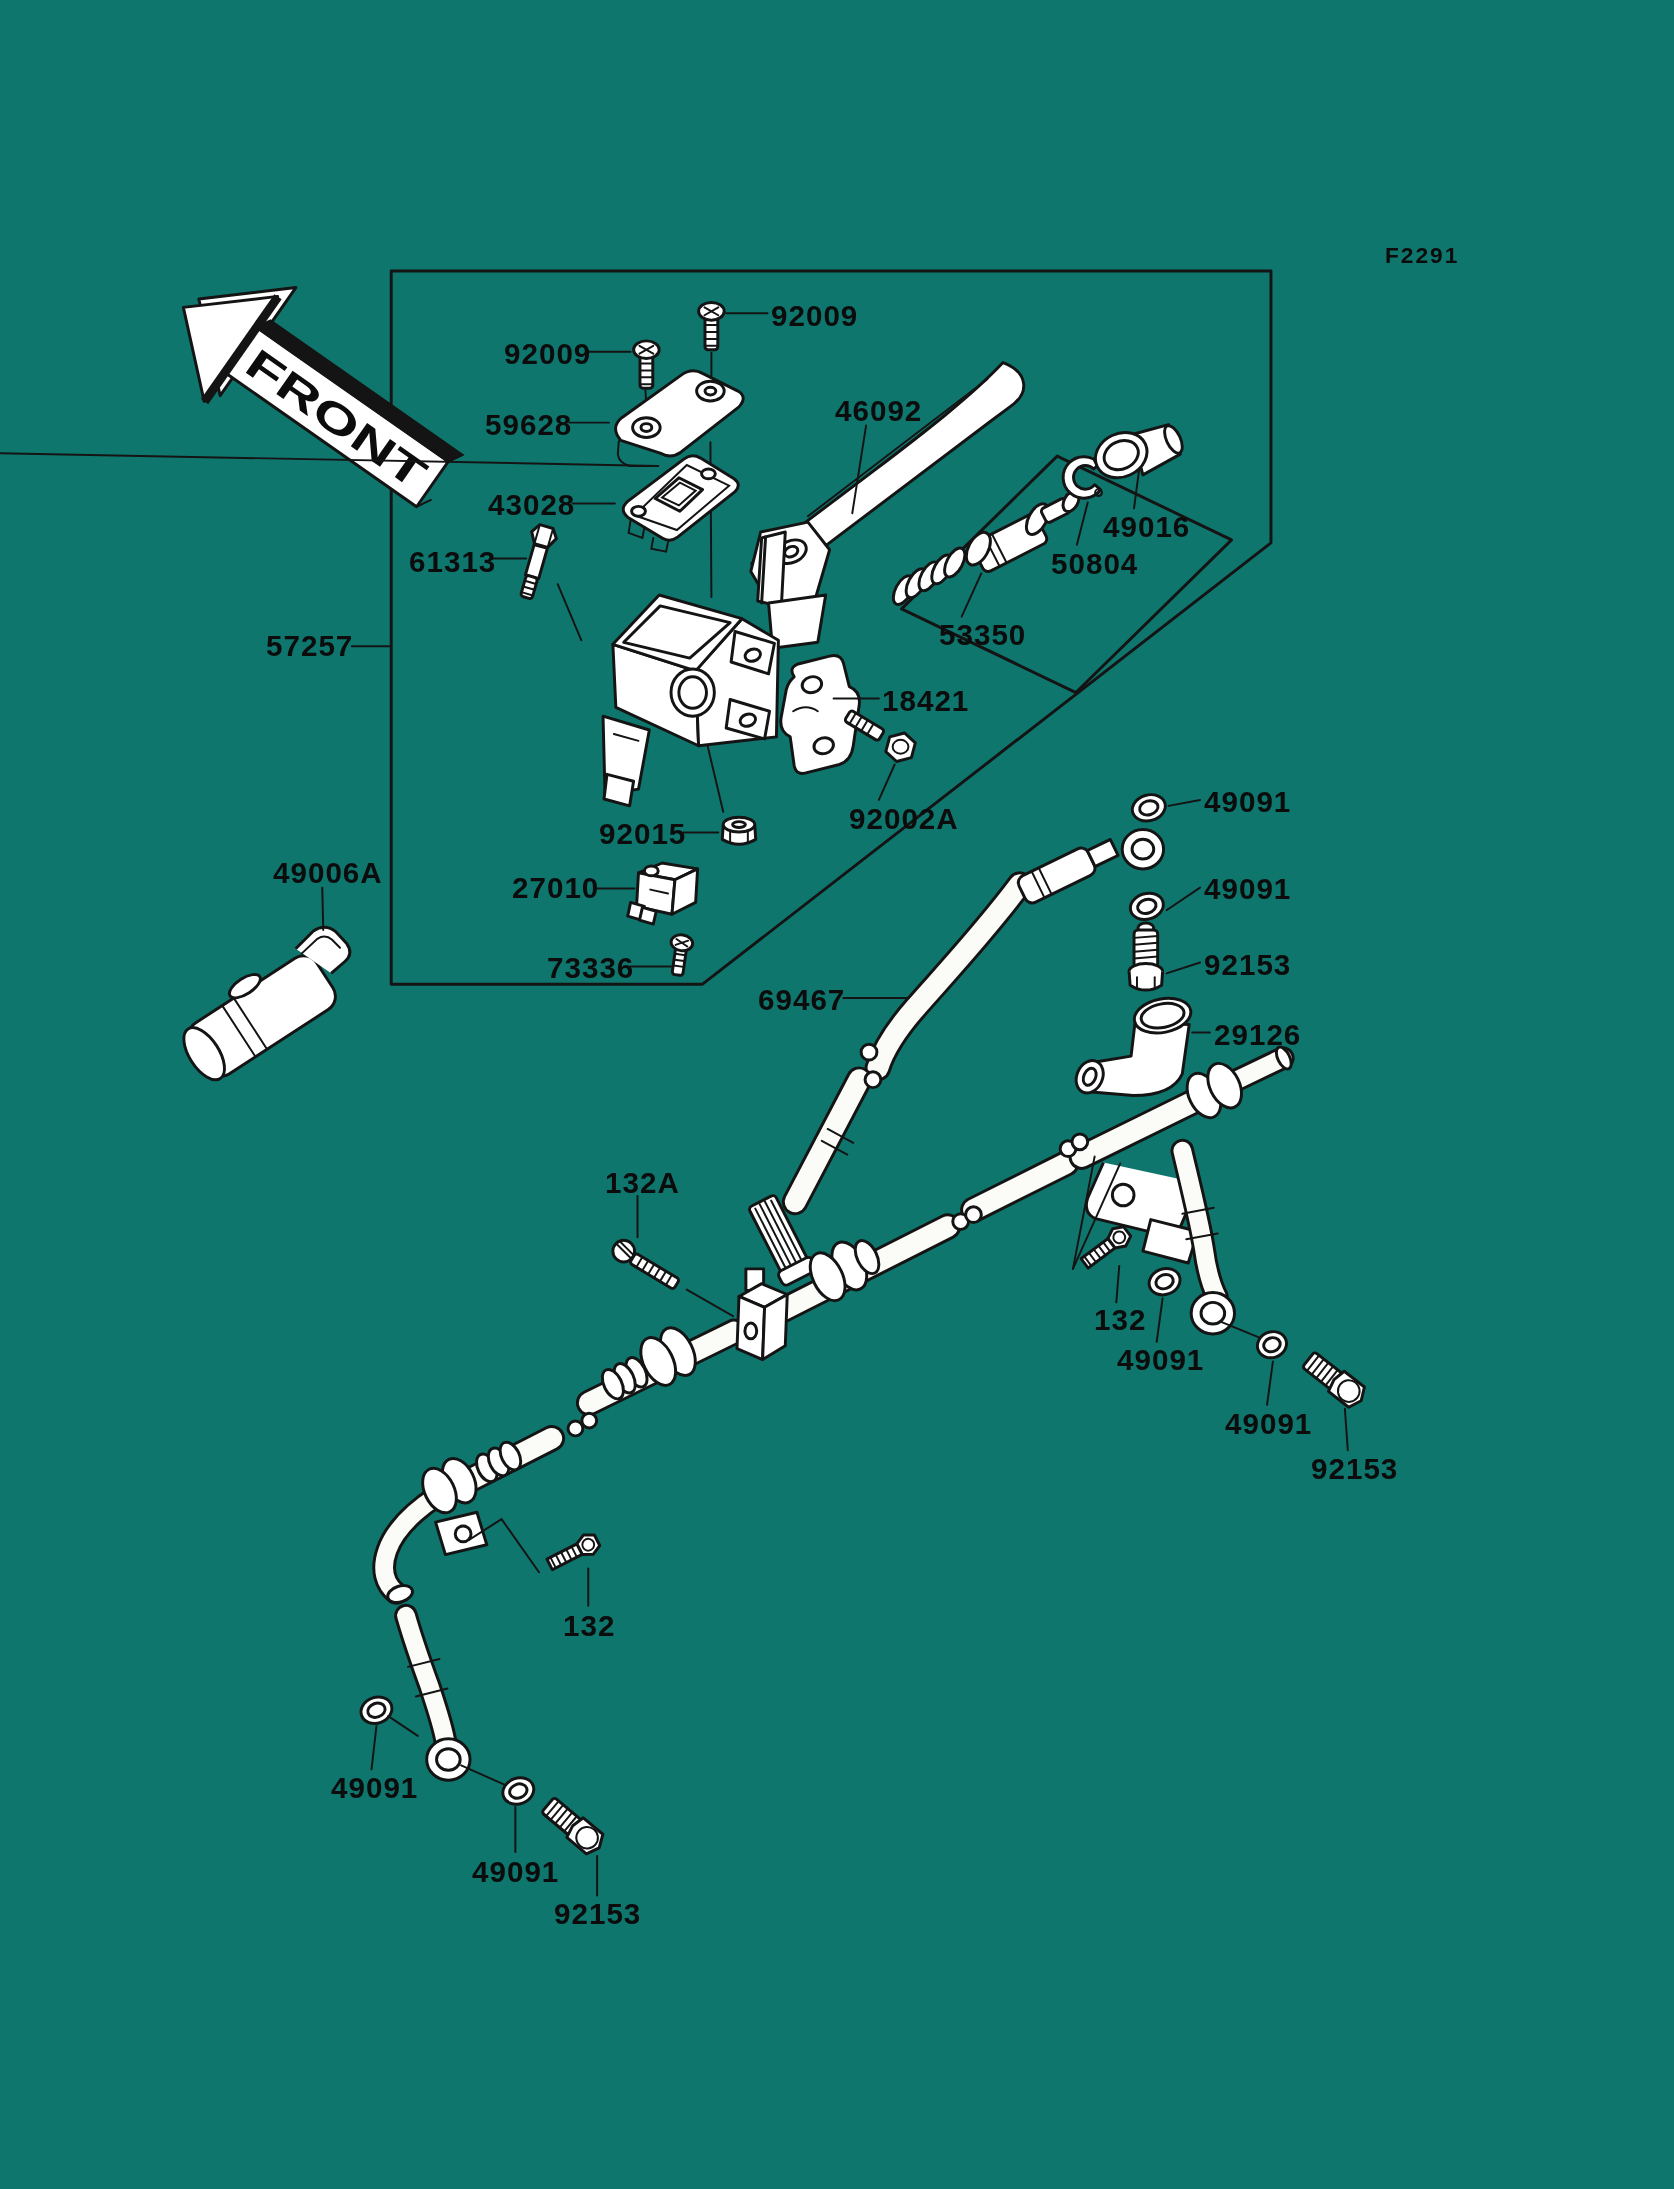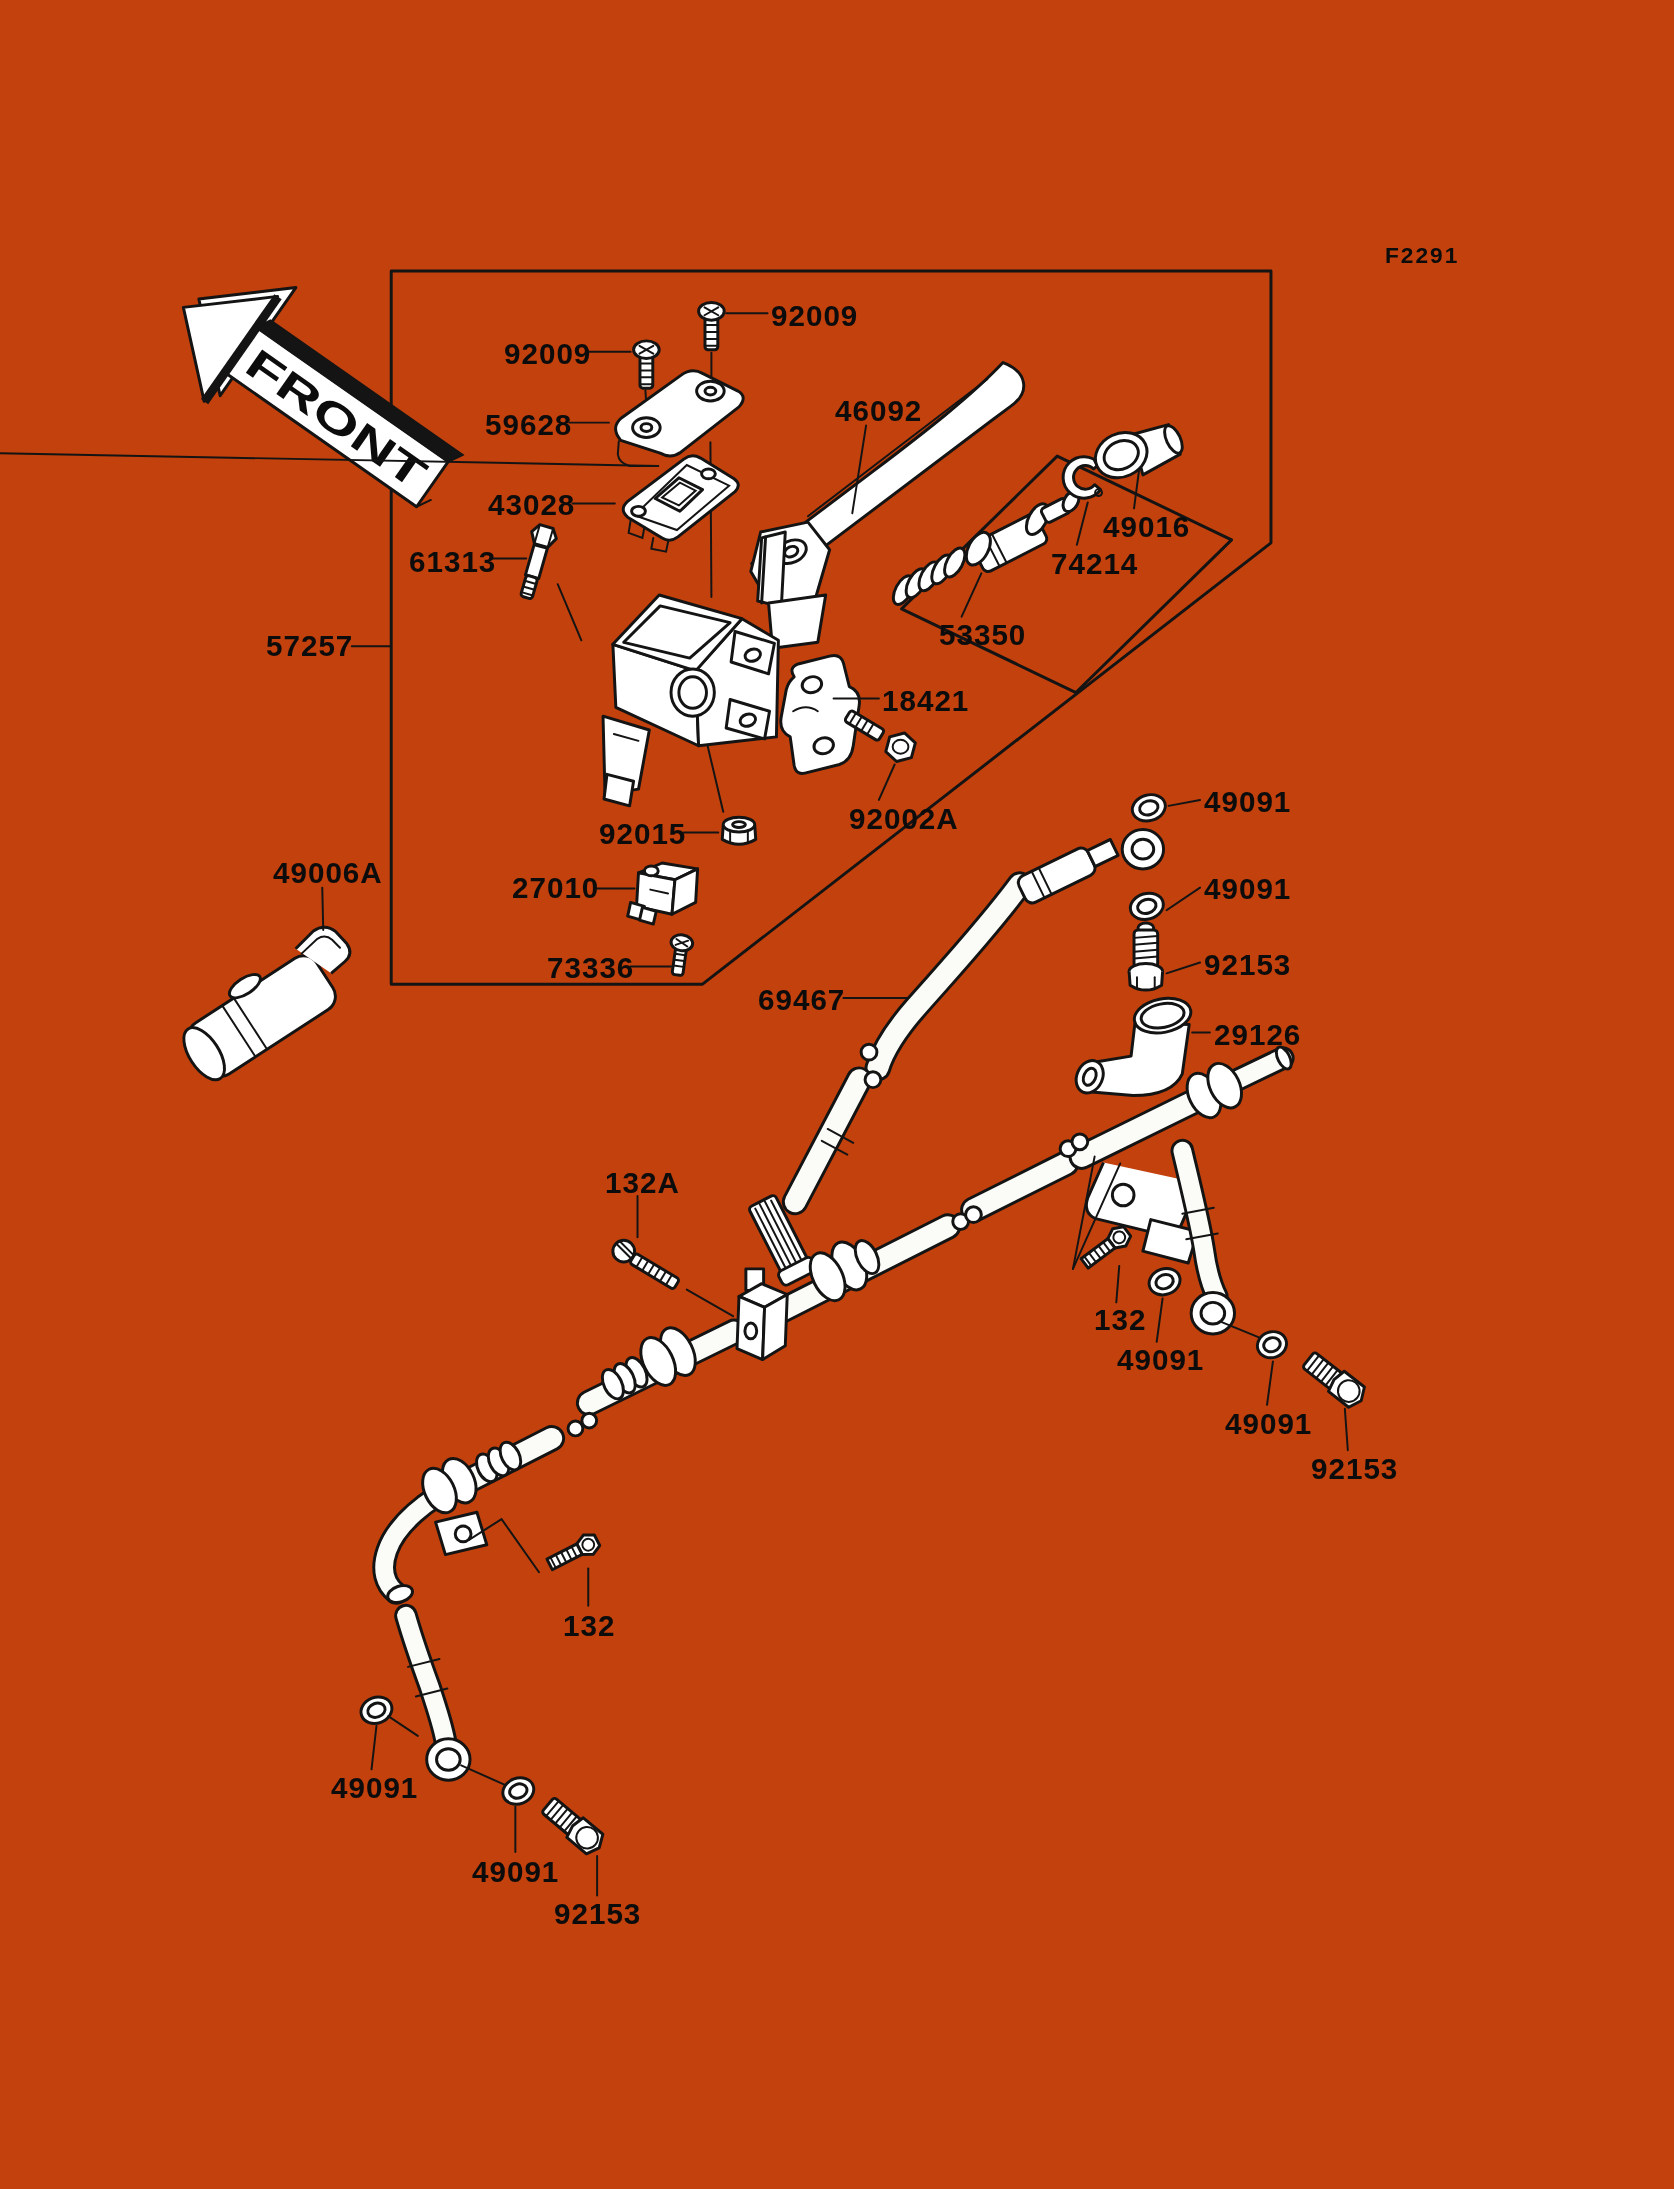--- a/index.html
+++ b/index.html
@@ -1,16 +1,16 @@
 <!DOCTYPE html>
 <html><head>
 <meta charset="utf-8">
 <style>
   html,body{margin:0;padding:0;background:#fbfbf8;}
-  #stage{position:relative;width:1675px;height:2190px;background:#c2410c;overflow:hidden;
+  #stage{position:relative;width:1675px;height:2190px;background:#0f766e;overflow:hidden;
          font-family:"Liberation Sans",sans-serif;text-align:right;}
   #art{position:absolute;left:0;top:0;}
   .callout{position:absolute;font:700 29.6px/1 "Liberation Sans",sans-serif;color:#0c0c0c;
            white-space:nowrap;letter-spacing:1px;}
   .fiche-code{position:absolute;font:700 22.7px/1 "Liberation Sans",sans-serif;color:#0c0c0c;
            letter-spacing:2px;}
   svg *{vector-effect:none;}
   .ln{fill:none;stroke:#141414;stroke-width:3;stroke-linejoin:round;stroke-linecap:round;}
   .lnw{fill:#ffffff;stroke:#141414;stroke-width:3;stroke-linejoin:round;}
   .thin{fill:none;stroke:#141414;stroke-width:2;stroke-linecap:round;}
@@ -475,21 +475,21 @@
 
   <div class="fiche-code" style="left:1385px;top:244px">F2291</div>
 
   <div class="callout" style="left:504px;top:339px">92009</div>
   <div class="callout" style="left:771px;top:301px">92009</div>
   <div class="callout" style="left:485px;top:410px">59628</div>
   <div class="callout" style="left:488px;top:490px">43028</div>
   <div class="callout" style="left:409px;top:547px">61313</div>
   <div class="callout" style="left:835px;top:396px">46092</div>
   <div class="callout" style="left:1103px;top:512px">49016</div>
-  <div class="callout" style="left:1051px;top:549px">74214</div>
+  <div class="callout" style="left:1051px;top:549px">50804</div>
   <div class="callout" style="left:939px;top:620px">53350</div>
   <div class="callout" style="left:882px;top:686px">18421</div>
   <div class="callout" style="left: 266px;top:631px">57257</div>
   <div class="callout" style="left:599px;top:819px">92015</div>
   <div class="callout" style="left:849px;top:804px">92002A</div>
   <div class="callout" style="left:512px;top:873px">27010</div>
   <div class="callout" style="left:547px;top:953px">73336</div>
   <div class="callout" style="left:273px;top:858px">49006A</div>
   <div class="callout" style="left:1204px;top:787px">49091</div>
   <div class="callout" style="left:1204px;top:874px">49091</div>

